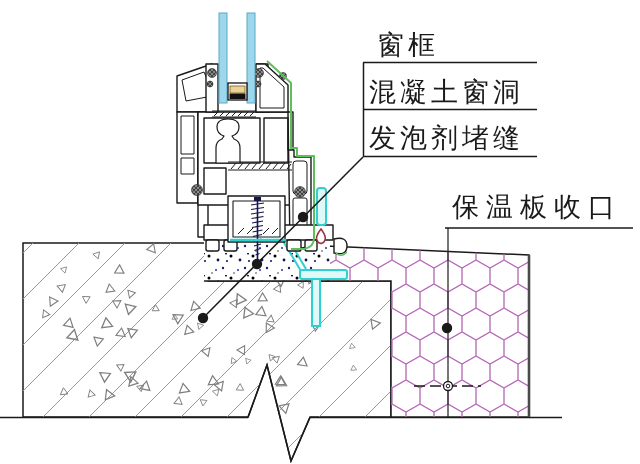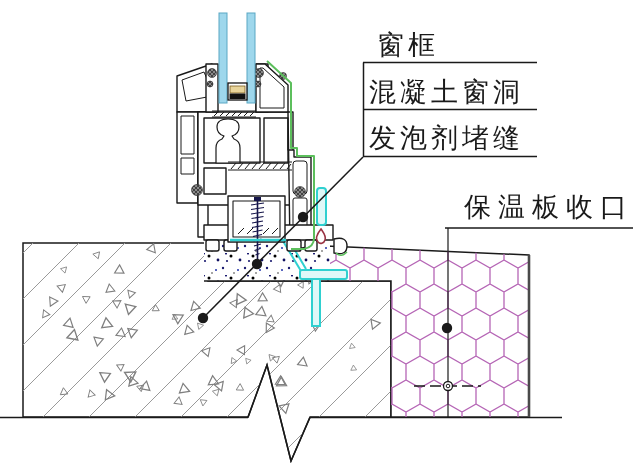--- a/index.html
+++ b/index.html
@@ -1,21 +1,21 @@
 <!DOCTYPE html>
 <html><head>
 <meta charset="utf-8">
 <style>
   html,body{margin:0;padding:0;background:#ffffff;}
   #stage{position:relative;width:640px;height:464px;background:#fff;overflow:hidden;
          font-family:"DejaVu Sans","Liberation Sans",sans-serif;}
   svg{position:absolute;left:0;top:0;}
   .cad-label{position:absolute;color:#1a1a1a;font-family:"DejaVu Serif","Liberation Serif",serif;
              font-size:27px;line-height:27px;white-space:nowrap;font-weight:500;}
-  .ls4{letter-spacing:4px;} .ls7{letter-spacing:7px;margin-left:12px;}
+  .ls4{letter-spacing:4px;} .ls7{letter-spacing:7px;}
 </style>
 </head>
 <body>
 
 <div id="stage">
 <svg width="640" height="464" viewBox="0 0 640 464">
   <defs>
 
     <pattern id="hatch" width="46" height="46" patternUnits="userSpaceOnUse">
       <path d="M0,46 L46,0 M-2,2 L2,-2 M44,48 L48,44" fill="none" stroke="#9a9a9a" stroke-width="1"></path>

